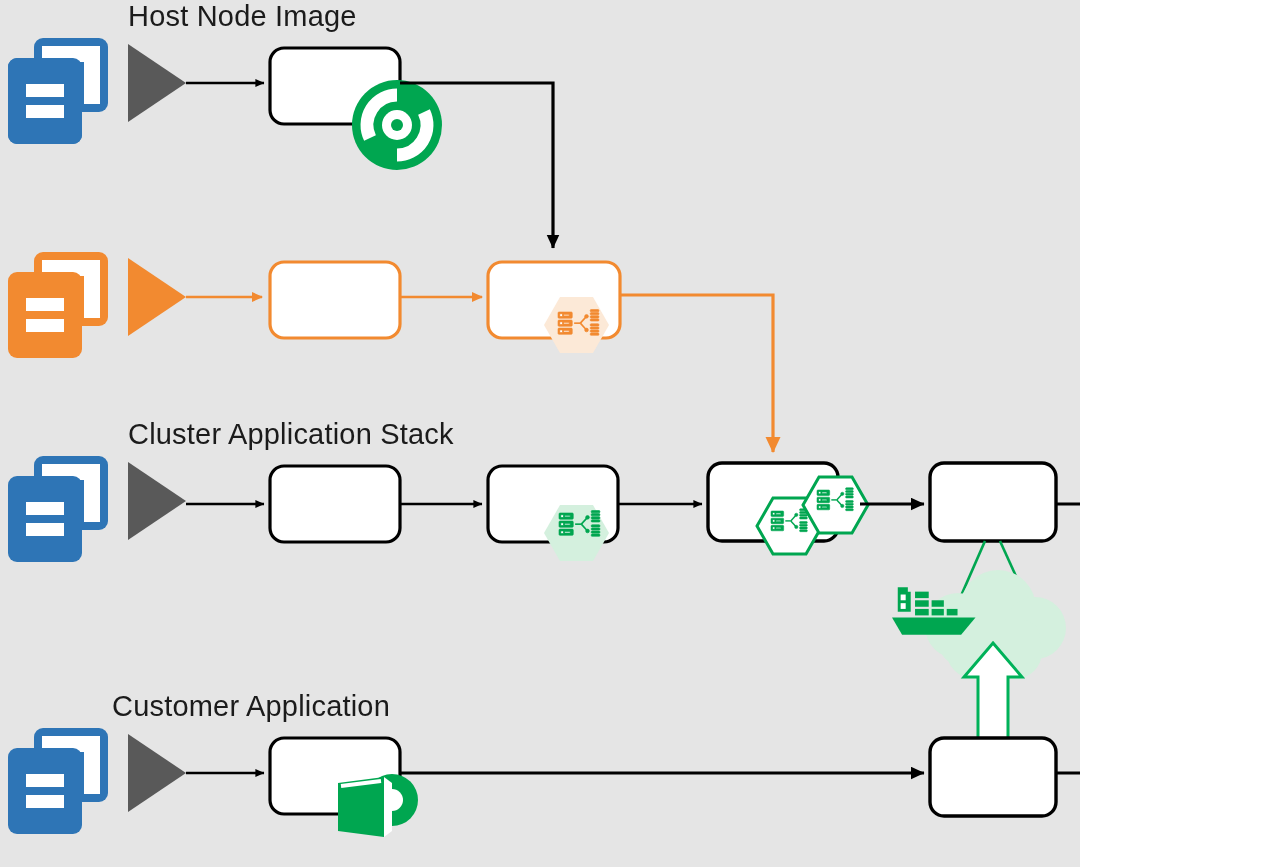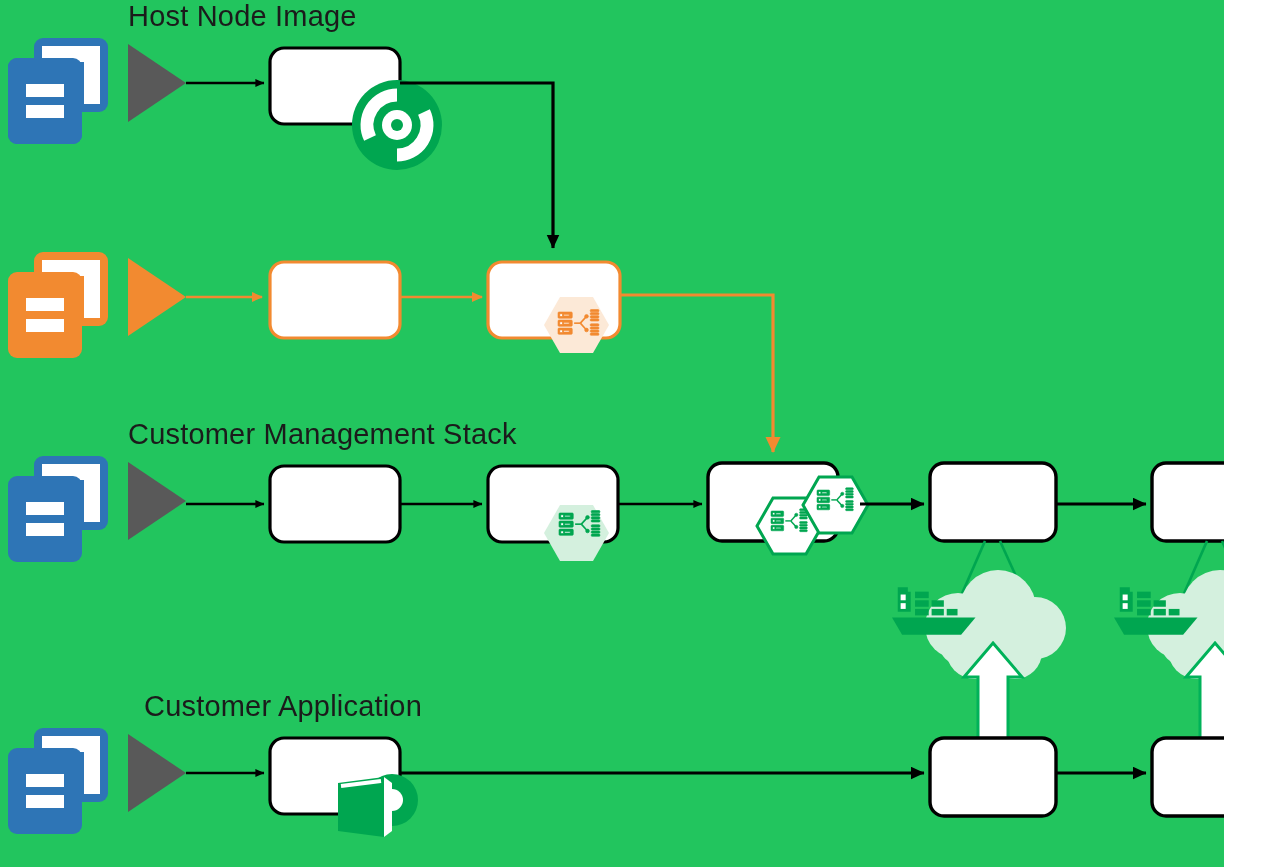--- a/index.html
+++ b/index.html
@@ -5,23 +5,23 @@
   html, body {
     margin: 0;
     padding: 0;
     background: #ffffff;
   }
   body {
     font-family: "Liberation Sans", sans-serif;
   }
   #canvas {
     position: relative;
-    width: 1224px;
+    width: 1080px;
     height: 867px;
-    background: #22c55e;
+    background: #e5e5e5;
     overflow: hidden;
   }
   #canvas svg.layer {
     position: absolute;
     left: 0;
     top: 0;
     width: 1284px;
     height: 867px;
   }
   .lane-title {
@@ -33,22 +33,22 @@
     white-space: nowrap;
     letter-spacing: 0.2px;
   }
 </style>
 </head>
 <body>
 
 <div id="canvas">
 
   <div class="lane-title" style="left:128px; top:0px;">Host Node Image</div>
-  <div class="lane-title" style="left:128px; top:418px;">Customer Management Stack</div>
-  <div class="lane-title" style="left:144px; top:690px;">Customer Application</div>
+  <div class="lane-title" style="left:128px; top:418px;">Cluster Application Stack</div>
+  <div class="lane-title" style="left:112px; top:690px;">Customer Application</div>
 
   <svg class="layer" viewBox="0 0 1284 867" xmlns="http://www.w3.org/2000/svg">
     <defs>
 
       <marker id="ahBlack" markerWidth="10" markerHeight="10" refX="8.6" refY="4" orient="auto" markerUnits="userSpaceOnUse">
         <path d="M0,0 L9,4 L0,8 z" fill="#000000"></path>
       </marker>
       <marker id="ahBlackBig" markerWidth="16" markerHeight="16" refX="13.5" refY="6.5" orient="auto" markerUnits="userSpaceOnUse">
         <path d="M0,0 L14,6.5 L0,13 z" fill="#000000"></path>
       </marker>

